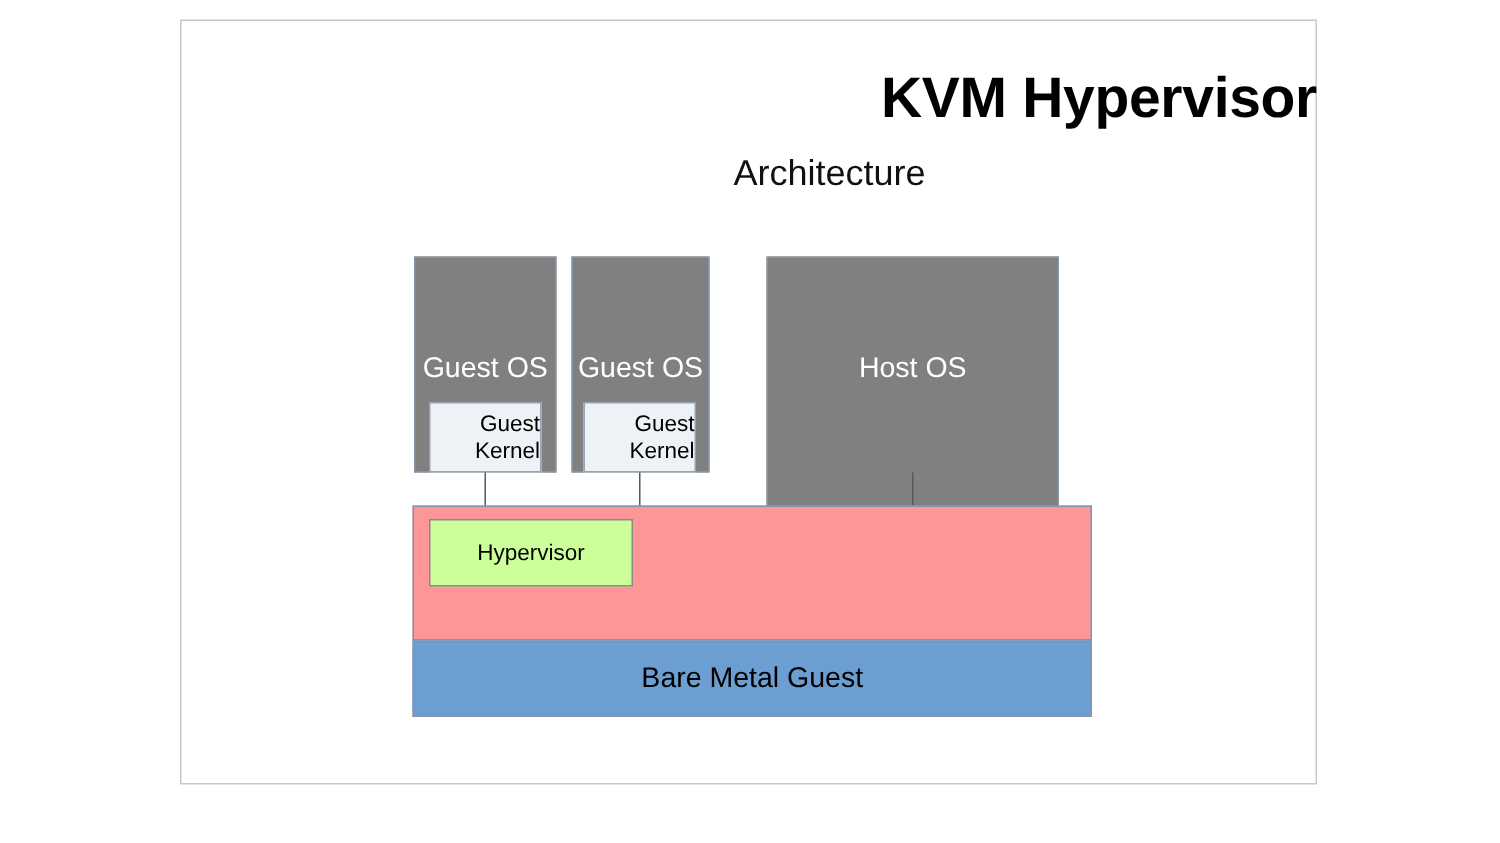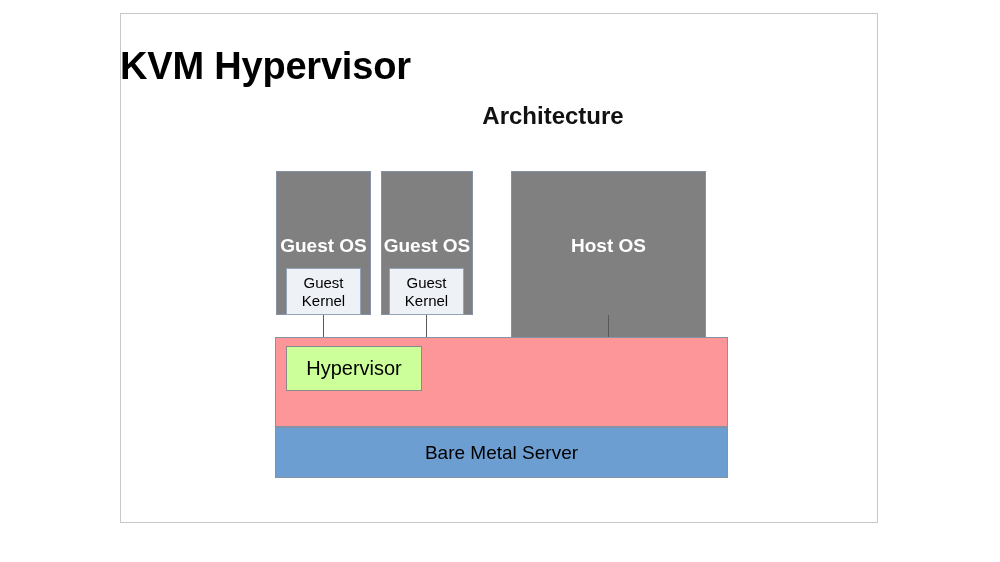--- a/index.html
+++ b/index.html
@@ -33,35 +33,35 @@
     background: #ffffff;
     box-sizing: border-box;
   }
 
   
   .title {
     position: absolute;
     left: 120px;
     top: 44px;
     width: 758px;
-    text-align: left;
+    text-align: right;
     font-size: 38px;
     font-weight: bold;
     color: #000000;
     line-height: 44px;
     letter-spacing: -0.2px;
   }
   .subtitle {
     position: absolute;
     left: 120px;
     top: 101px;
     width: 866px;
     text-align: center;
     font-size: 24px;
-    font-weight: bold;
+    font-weight: normal;
     color: #111111;
     line-height: 30px;
   }
 
   
   .box {
     position: absolute;
     box-sizing: border-box;
     display: flex;
     align-items: center;
@@ -75,35 +75,35 @@
     color: #ffffff;
     font-size: 19px;
     line-height: 23px;
   }
   .os-box .os-label {
     position: absolute;
     left: 0;
     right: 0;
     top: 62px;
     text-align: center;
-    font-weight: bold;
   }
 
   .guest1 { left: 276px; top: 171px; width: 95px; height: 144px; }
   .guest2 { left: 381px; top: 171px; width: 92px; height: 144px; }
   .hostos { left: 511px; top: 171px; width: 195px; height: 185px; }
   .hostos .os-label { top: 62px; }
 
   .kernel-box {
     background: #eef1f6;
     border: 1px solid #94a3b8;
     color: #000000;
     font-size: 15px;
     line-height: 18px;
     flex-direction: column;
+    align-items: flex-end;
   }
   .gk1 { left: 286px; top: 268px; width: 75px; height: 47px; }
   .gk2 { left: 389px; top: 268px; width: 75px; height: 47px; }
 
   
   .layer {
     position: absolute;
     box-sizing: border-box;
   }
   .kernel-layer {
@@ -143,21 +143,21 @@
     left: 10px;
     top: 8px;
     width: 136px;
     height: 45px;
     box-sizing: border-box;
     background: #ccff99;
     border: 1px solid #8a8a8a;
     display: flex;
     align-items: center;
     justify-content: center;
-    font-size: 20px;
+    font-size: 15px;
     color: #000000;
   }
 
   
   .connector {
     position: absolute;
     width: 1px;
     background: #595959;
   }
   .conn-g1 { left: 323px; top: 315px; height: 45px; }
@@ -198,16 +198,16 @@
   <div class="connector conn-g2"></div>
   <div class="connector conn-h"></div>
 
   <div class="layer kernel-layer">
     <div class="hypervisor-box">
       <span>Hypervisor</span>
     </div>
   </div>
 
   <div class="layer metal-layer">
-    <span>Bare Metal Server</span>
+    <span>Bare Metal Guest</span>
   </div>
 
 </div>
 
 </body></html>

